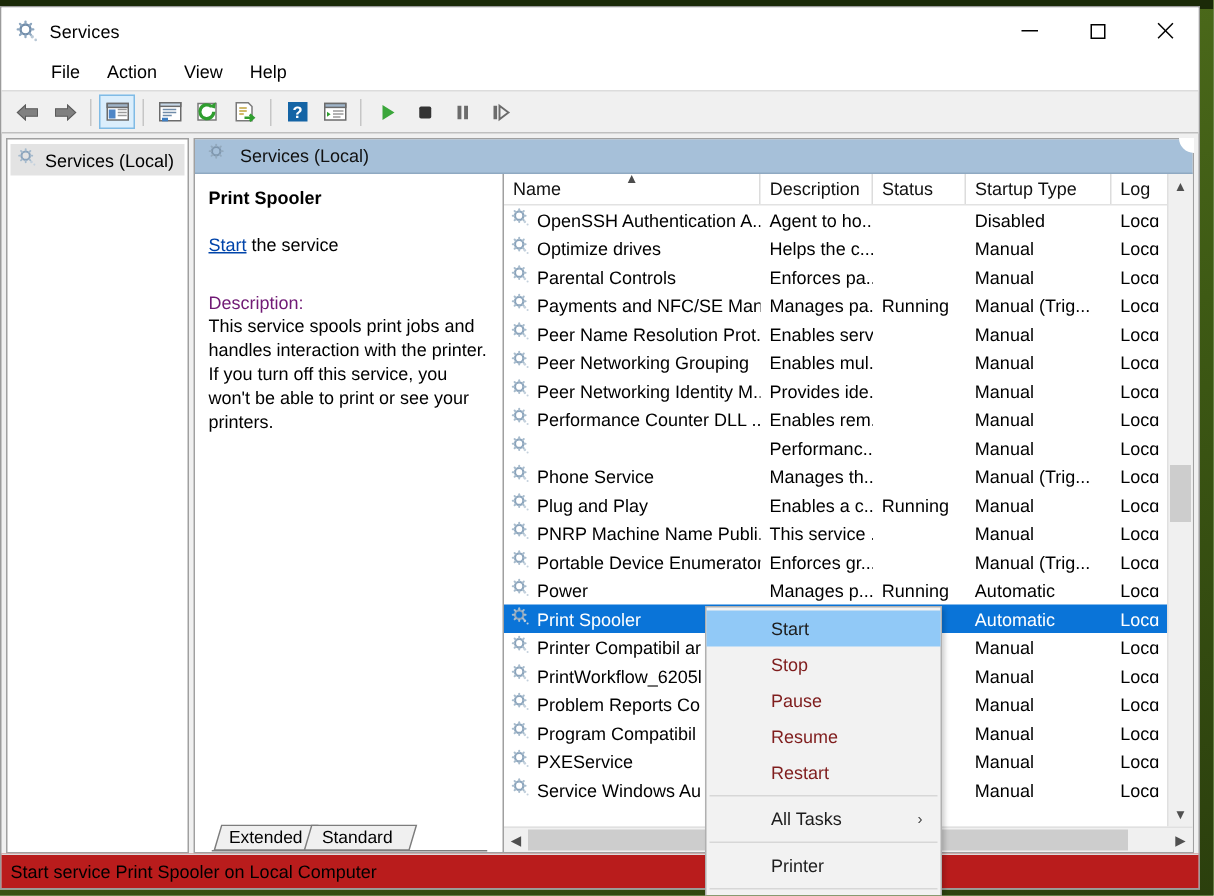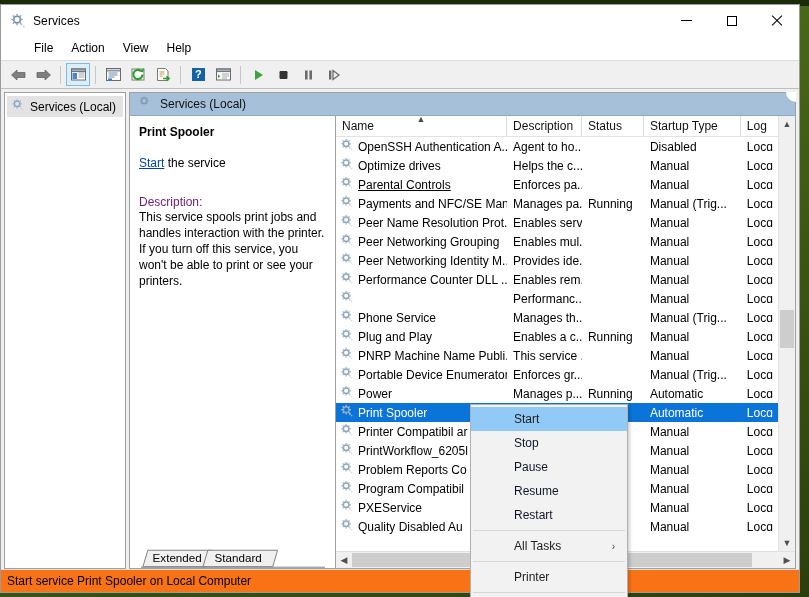--- a/index.html
+++ b/index.html
@@ -166,38 +166,38 @@
     height:16px; flex:0 0 auto; background:#f0f0f0; border-top:1px solid #e0e0e0;
     display:flex; align-items:center; position:relative;
   }
   .hs-arrow { width:16px; height:16px; display:flex;align-items:center;justify-content:center;
               font-size:9px;color:#505050;}
   .hs-track { flex:1 1 auto; height:16px; position:relative;}
   .hs-thumb { position:absolute; top:1px; height:14px; background:#cdcdcd;}
 
   
   .statusbar {
-    height:22px; flex:0 0 auto; background:#f97316; border-top:1px solid #dcdcdc;
+    height:22px; flex:0 0 auto; background:#b91c1c; border-top:1px solid #dcdcdc;
     display:flex; align-items:center; padding-left:6px; font-size:12px; color:#000;
   }
 
   
   .ctxmenu {
     position:absolute; left:470px; top:404px; width:156px;
     background:#f2f2f2; border:1px solid #b0b0b0;
     box-shadow: 2px 2px 3px rgba(0,0,0,.18);
     padding:2px 0 0 0; z-index:50;
     font-size:12px;
   }
   .ctx-item {
     height:24px; display:flex; align-items:center; padding-left:43px;
     color:#1d1d1d; position:relative; white-space:nowrap;
   }
   .ctx-item.hl { background:#91c9f7; }
-  .ctx-item.dis { color:#0f172a; }
+  .ctx-item.dis { color:#7f1d1d; }
   .ctx-item.bold { font-weight:bold; }
   .ctx-arrow { position:absolute; right:12px; font-size:10px; color:#444; }
   .ctx-sep { height:1px; background:#d7d7d7; margin:3px 2px; }
 </style>
 </head>
 <body>
 
 <div id="screen">
   <div class="desk-top-strip"></div>
 
@@ -462,21 +462,21 @@
                             </g>
                           </svg></span>
                         <span>Optimize drives</span>
                       </div>
                       <div class="cell" style="width: 81px;">Helps the c...</div>
                       <div class="cell" style="width: 67px;"></div>
                       <div class="cell" style="width: 105px;">Manual</div>
                       <div class="cell" style="width: 40px;">Locɑ</div>
                     </div>
                     <div class="row">
-                      <div class="cell name" style="width: 186px; text-decoration: underline;">
+                      <div class="cell name" style="width: 186px;">
                         <span><svg class="gear" viewBox="0 0 16 16">
                             <circle cx="7" cy="6.6" r="3.2" fill="none" stroke="#8aa3bb" stroke-width="1.7"></circle>
                             <g stroke="#a8bccd" stroke-width="1.5" stroke-linecap="round">
                               <line x1="7" y1="1.7" x2="7" y2="2.8"></line>
                               <line x1="7" y1="10.4" x2="7" y2="11.5"></line>
                               <line x1="2.1" y1="6.6" x2="3.2" y2="6.6"></line>
                               <line x1="10.8" y1="6.6" x2="11.9" y2="6.6"></line>
                               <line x1="3.5" y1="3.1" x2="4.3" y2="3.9"></line>
                               <line x1="9.7" y1="9.3" x2="10.5" y2="10.1"></line>
                               <line x1="10.5" y1="3.1" x2="9.7" y2="3.9"></line>
@@ -947,21 +947,21 @@
                               <line x1="3.5" y1="3.1" x2="4.3" y2="3.9"></line>
                               <line x1="9.7" y1="9.3" x2="10.5" y2="10.1"></line>
                               <line x1="10.5" y1="3.1" x2="9.7" y2="3.9"></line>
                               <line x1="4.3" y1="9.3" x2="3.5" y2="10.1"></line>
                             </g>
                             <g fill="#c4d1dd">
                               <circle cx="11.3" cy="11.3" r="1"></circle>
                               <circle cx="13.4" cy="13.3" r="0.8"></circle>
                             </g>
                           </svg></span>
-                        <span>Quality Disabled Au</span>
+                        <span>Service Windows Au</span>
                       </div>
                       <div class="cell" style="width: 81px;"></div>
                       <div class="cell" style="width: 67px;"></div>
                       <div class="cell" style="width: 105px;">Manual</div>
                       <div class="cell" style="width: 40px;">Locɑ</div>
                     </div>
                   </div>
               </div>
               <div class="vscroll">
                 <div class="vs-arrow">▲</div>

